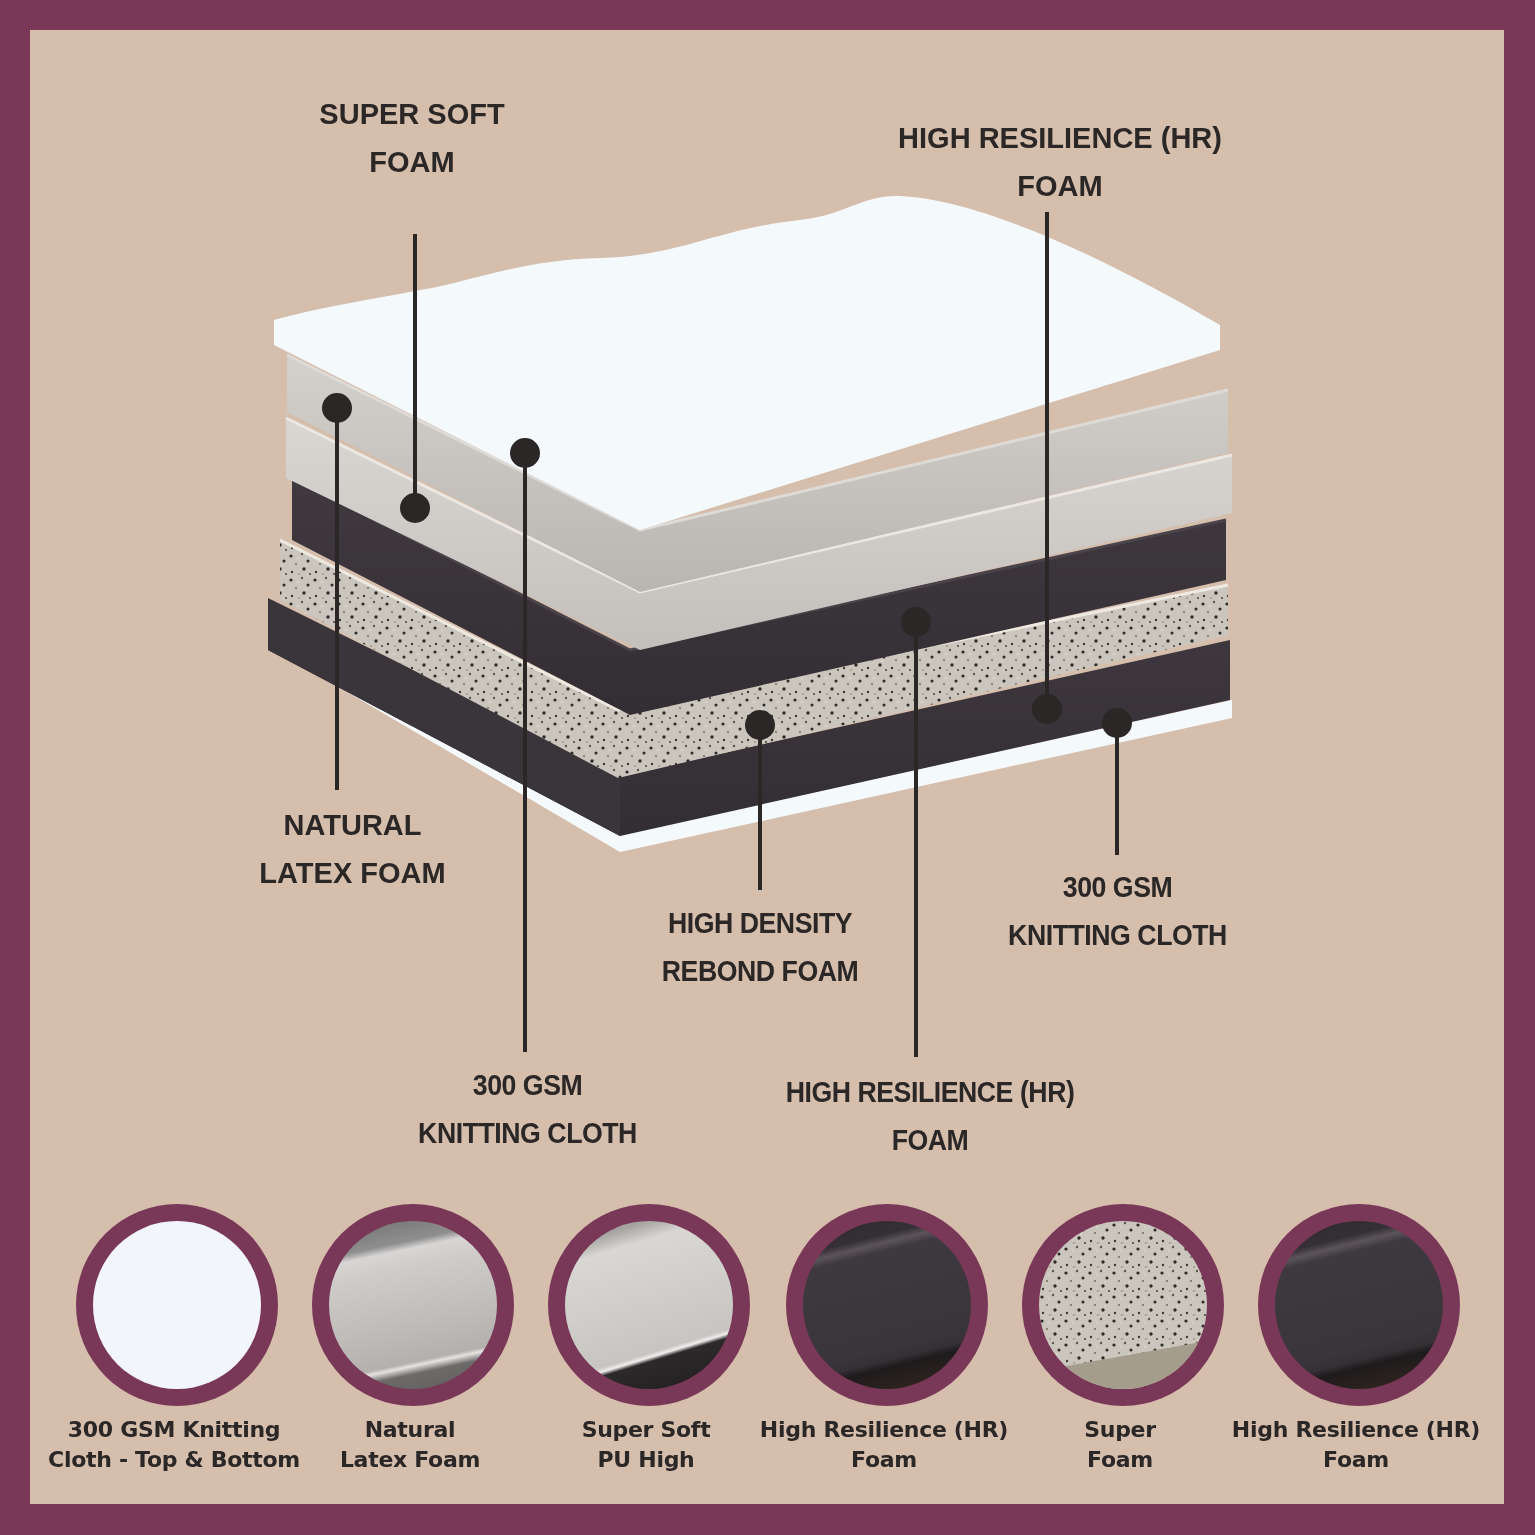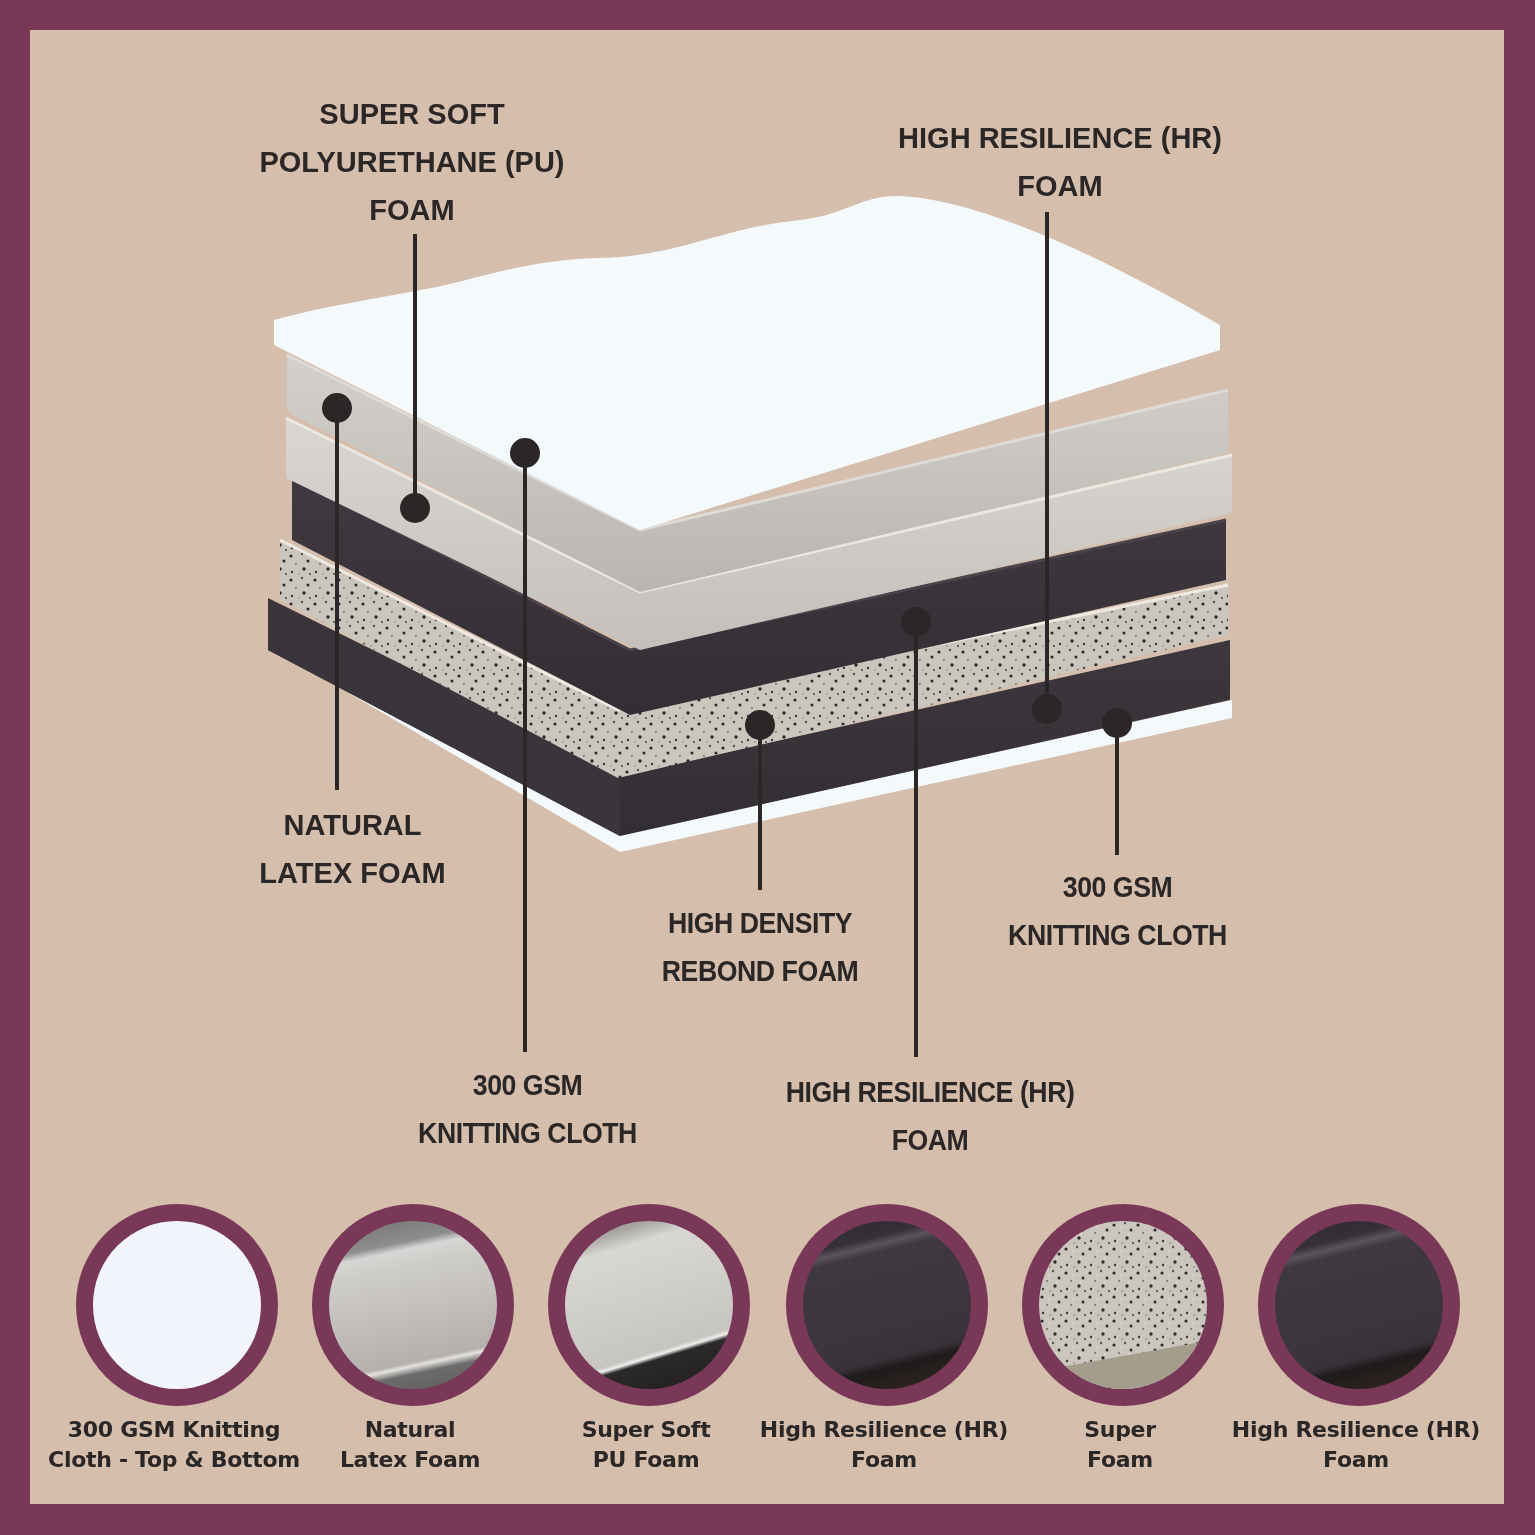--- a/index.html
+++ b/index.html
@@ -117,21 +117,20 @@
     <line x1="760" y1="725" x2="760" y2="890"></line>
     <circle cx="760" cy="725" r="15" stroke="none"></circle>
 
     <line x1="1117" y1="723" x2="1117" y2="855"></line>
     <circle cx="1117" cy="723" r="15" stroke="none"></circle>
   </g>
 </svg>
 
 <div class="lbl" style="left:222px; top:90px; width:380px;">
   <div>SUPER SOFT</div>
-  <div>POLYURETHANE (PU)</div>
   <div>FOAM</div>
 </div>
 
 <div class="lbl" style="left:860px; top:114px; width:400px;">
   <div>HIGH RESILIENCE (HR)</div>
   <div>FOAM</div>
 </div>
 
 <div class="lbl" style="left:220px; top:801px; width:265px;">
   <div>NATURAL</div>
@@ -179,21 +178,21 @@
       <div>Latex Foam</div>
     </div>
   </div>
 
   <div class="swatch" style="left:526px;">
     <div class="ring">
       <div class="inner" style="background: linear-gradient(163deg, #8f8d8a 0%, #a8a6a3 12%, #d9d7d4 20%, #cfcdca 50%, #c7c5c2 72%, #f0efed 74%, #2b292a 76%, #1f1d1e 100%);"></div>
     </div>
     <div class="sw-label">
       <div>Super Soft</div>
-      <div>PU Foam</div>
+      <div>PU High</div>
     </div>
   </div>
 
   <div class="swatch" style="left:764px;">
     <div class="ring">
       <div class="inner" style="background: linear-gradient(166deg, #2e2a2e 0%, #353036 16%, #5b555a 20%, #3e393e 24%, #3a353a 70%, #363136 76%, #1e1b1c 80%, #3a2a22 100%);"></div>
     </div>
     <div class="sw-label">
       <div>High Resilience (HR)</div>
       <div>Foam</div>

